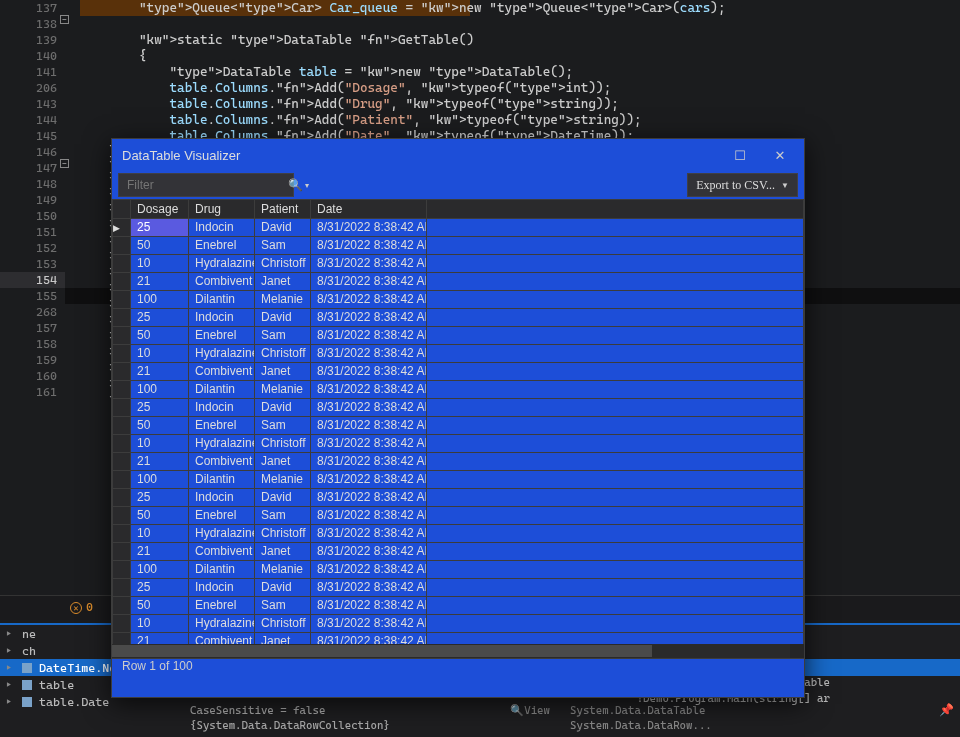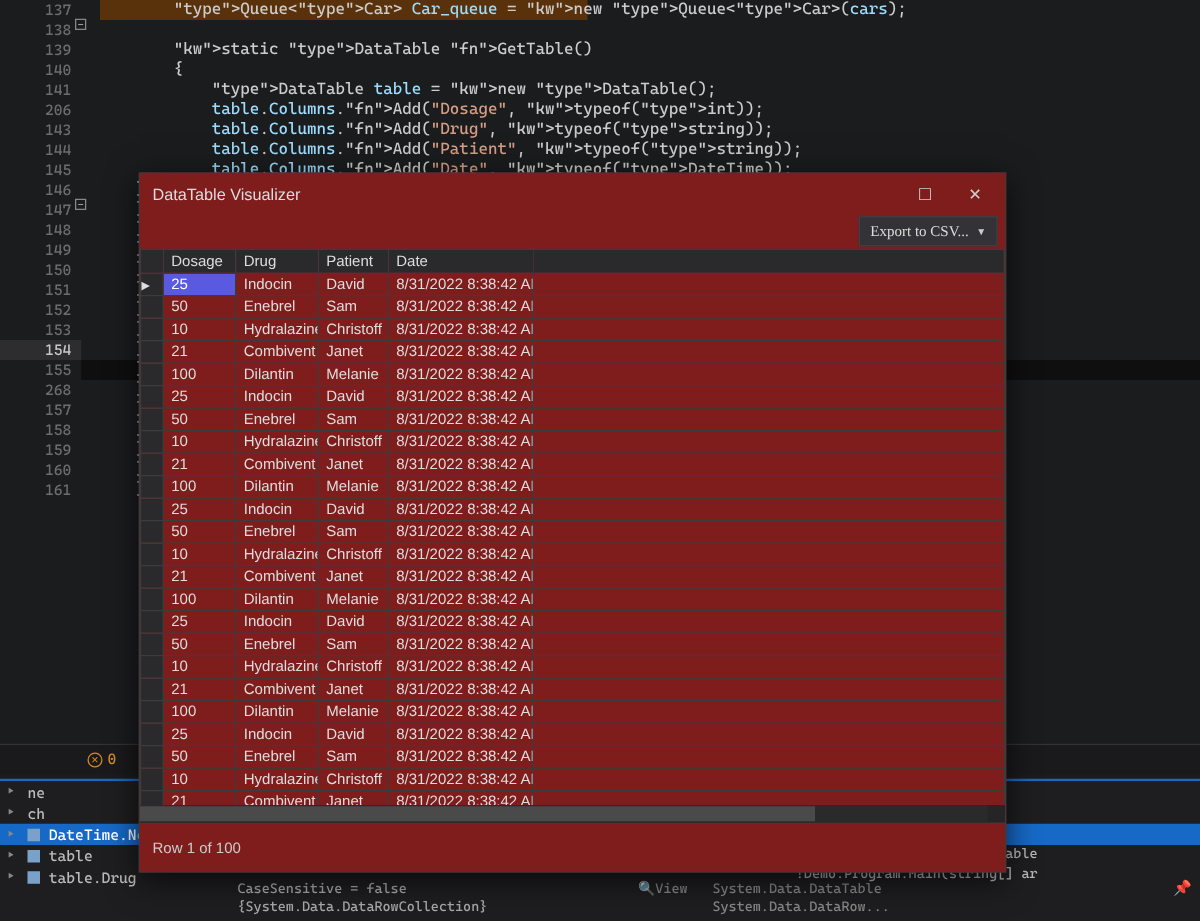--- a/index.html
+++ b/index.html
@@ -16,21 +16,21 @@
 .paper-tab{position:absolute;left:0;top:595px;width:960px;height:25px;background:#1a1a1c;border-top:1px solid #333}
 .paper-tab .err{color:#d98b2b;margin-left:70px;font-size:12px;line-height:22px}
 .paper-tab .dot{display:inline-block;width:12px;height:12px;border:1px solid #d98b2b;border-radius:50%;vertical-align:middle;margin-right:4px;font-size:9px;text-align:center;line-height:10px;color:#d98b2b}
 .blue-sep{position:absolute;left:0;top:623px;width:960px;height:2px;background:#1769c8}
 .bottom-panel{position:absolute;left:0;top:625px;width:960px;height:112px;background:#1e1e20;color:#bbb;font-size:12px}
 .watch-item{display:flex;align-items:center;height:17px;padding-left:6px;gap:4px}
 .watch-item.sel{background:#1769c8;color:#fff}
 .glyph{width:12px;display:inline-block;color:#888;font-size:10px}
 .cube{display:inline-block;width:10px;height:10px;background:#7aa2c9;margin-right:3px}
 
-.dialog{position:absolute;left:111px;top:138px;width:694px;height:560px;background:#7f1d1d;border:1px solid #3c3c3c;box-shadow:0 6px 25px rgba(0,0,0,.7);display:flex;flex-direction:column}
+.dialog{position:absolute;left:111px;top:138px;width:694px;height:560px;background:#1d4ed8;border:1px solid #3c3c3c;box-shadow:0 6px 25px rgba(0,0,0,.7);display:flex;flex-direction:column}
 .dlg-title{height:32px;display:flex;align-items:center;padding:0 4px 0 10px;color:#ddd;font-family:"Segoe UI",sans-serif;font-size:13px}
 .dlg-title .sp{flex:1}
 .dlg-btn{width:40px;height:28px;display:flex;align-items:center;justify-content:center;color:#ccc;cursor:pointer;font-family:"Segoe UI",sans-serif}
 .toolbar{height:28px;display:flex;align-items:center;padding:2px 6px;gap:6px}
 .filter-box{width:176px;height:24px;background:#333337;border:1px solid #3f3f46;display:flex;align-items:center;padding:0 6px;color:#aaa;font-family:"Segoe UI",sans-serif;font-size:12px}
 .filter-box input{flex:1;background:transparent;border:none;outline:none;color:#ddd;font-size:12px}
 .search-icon{font-size:12px;color:#ccc;margin-left:4px}
 .caret{font-size:8px;color:#ccc;margin-left:2px}
 .sp{flex:1}
 .export-btn{height:24px;background:#333337;border:1px solid #3f3f46;color:#ddd;display:flex;align-items:center;padding:0 8px;font-family:Liberation Serif, serif;font-size:12px;cursor:pointer}
@@ -38,21 +38,21 @@
 .grid-scroll{position:absolute;inset:0;overflow-y:auto;overflow-x:hidden;scrollbar-width:thin;scrollbar-color:#4a4a4a #252526}
 .grid-scroll::-webkit-scrollbar{width:14px}
 .grid-scroll::-webkit-scrollbar-track{background:#252526}
 .grid-scroll::-webkit-scrollbar-thumb{background:#4a4a4a}
 table.grid{border-collapse:collapse;width:100%;font-family:"Segoe UI",sans-serif;font-size:12px;color:#ddd;table-layout:fixed}
 table.grid th,table.grid td{border:1px solid #3c3c3c;padding:1px 6px;height:18px;text-align:left;overflow:hidden;white-space:nowrap}
 table.grid th{background:#2a2a2c;color:#ddd;font-weight:normal;border-top:none;position:sticky;top:0}
 table.grid .rowhdr{width:18px;background:#2a2a2c;padding:0}
 .col-dosage{width:58px}.col-drug{width:66px}.col-patient{width:56px}.col-date{width:116px}
 tr.sel td.cell-dosage{background:#5a5ae0;color:#fff}
-.status{height:39px;border-top:1px solid #3c3c3c;padding:0 10px;display:flex;align-items:center;color:#ccc;font-family:"Segoe UI",sans-serif;font-size:12px}
+.status{height:39px;border-top:1px solid #3c3c3c;padding:0 10px;display:flex;color:#ccc;font-family:"Segoe UI",sans-serif;font-size:12px}
 .hscroll{position:absolute;bottom:0;left:0;right:14px;height:14px;background:#2a2a2a}
 .hscroll .thumb{position:absolute;left:0;top:1px;width:540px;height:12px;background:#4a4a4a}
 </style>
 </head>
 <body>
 
 <div class="editor">
   <div class="cl-line"></div>
   <div class="gutter" id="gutter">
       <div>137</div>
@@ -110,21 +110,21 @@
         <span>DateTime.Now</span>
       </div>
       <div class="watch-item">
         <span class="glyph">▸</span>
         <span class="cube"></span>
         <span>table</span>
       </div>
       <div class="watch-item">
         <span class="glyph">▸</span>
         <span class="cube"></span>
-        <span>table.Drug</span>
+        <span>table.Date</span>
       </div>
     </div>
   <div style="position:absolute;left:190px;top:78px;width:360px;color:#aaa;font-size:11px;line-height:15px">
     <div><span>CaseSensitive = false</span><span style="float:right;color:#888">🔍View</span></div>
     <div>{System.Data.DataRowCollection}</div>
   </div>
   <div style="position:absolute;right:130px;top:50px;width:220px;color:#b8b8b8;font-size:11px;line-height:16px;text-align:right">
     <div>!Demo.Program.Main.__GetTable</div>
     <div>!Demo.Program.Main(string[] ar</div>
   </div>
@@ -140,20 +140,25 @@
     <span>DataTable Visualizer</span>
     <span class="sp"></span>
     <div class="dlg-btn">
         <span>☐</span>
       </div>
     <div class="dlg-btn">
         <span>✕</span>
       </div>
   </div>
   <div class="toolbar">
+    <div class="filter-box">
+      <input placeholder="Filter" style="">
+      <span class="search-icon">🔍</span>
+        <span class="caret">▾</span>
+    </div>
     <span class="sp"></span>
     <div class="export-btn">
       <span>Export to CSV...</span>
       <span class="caret" style="margin-left:6px">▼</span>
     </div>
   </div>
   <div class="grid-wrap">
     <div class="grid-scroll">
       <table class="grid">
         <colgroup>

